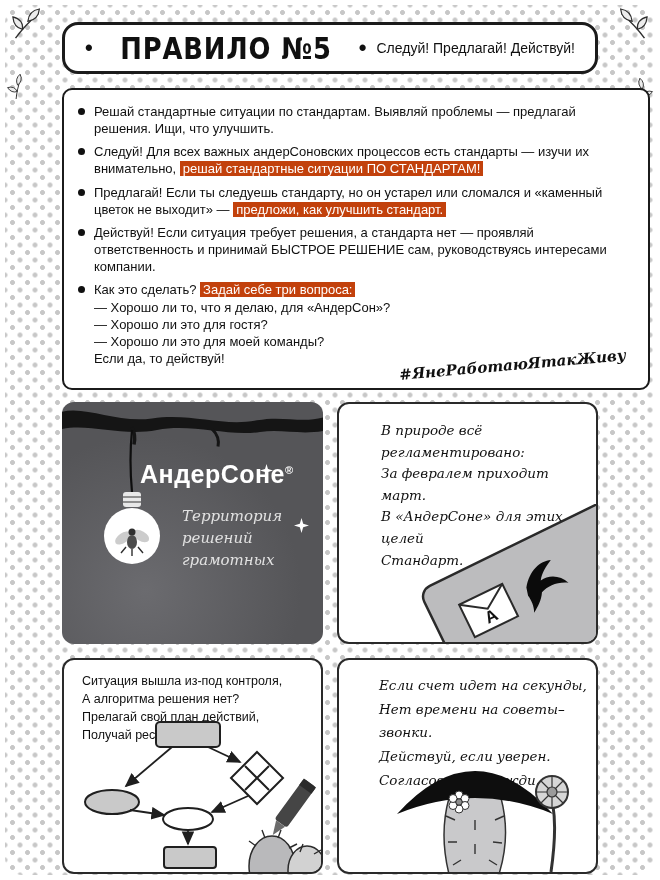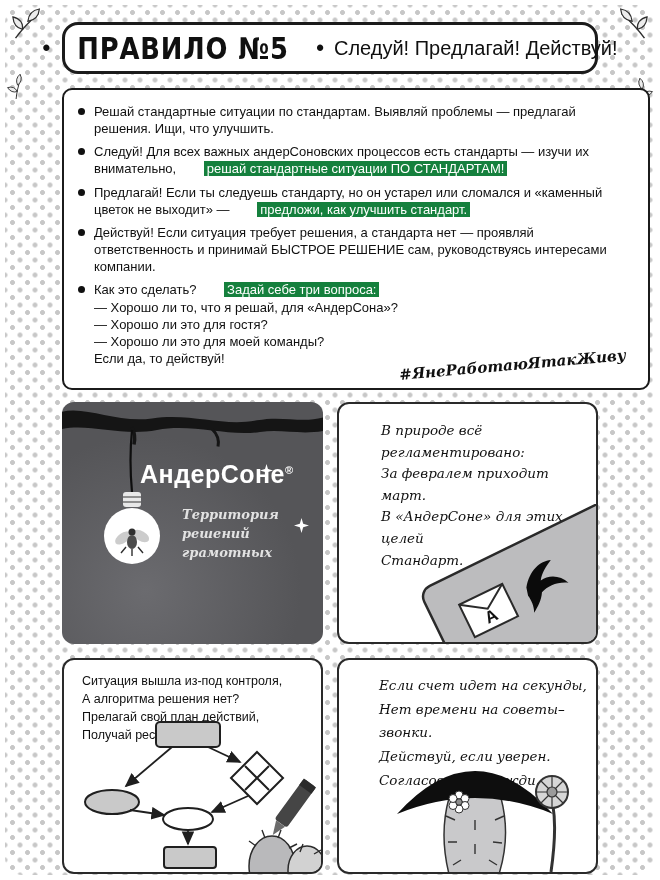--- a/index.html
+++ b/index.html
@@ -16,45 +16,45 @@
   .leaf.tl { left:12px; top:8px; }
   .leaf.tr { right:12px; top:8px; transform:scaleX(-1); }
   .leaf.ml { left:8px; top:76px; width:20px; height:22px; transform:rotate(-30deg); }
   .leaf.mr { right:8px; top:80px; width:20px; height:22px; transform:scaleX(-1) rotate(-30deg); }
 
   .banner { position:absolute; left:62px; top:22px; width:536px; height:52px; background:#fff;
     border:3px solid #1b1b1b; border-radius:16px; display:flex; align-items:center; justify-content:center; gap:10px; }
   .b-dot { font-size:22px; font-weight:bold; line-height:1; }
   .title { font-family:"DejaVu Sans", sans-serif; font-weight:bold; font-size:30px; letter-spacing:1px;
     display:inline-block; transform:scaleX(.86); white-space:nowrap; }
-  .subtitle { font-size:20px; white-space:nowrap; }
+  .subtitle { font-size:14px; white-space:nowrap; }
 
   .rules { position:absolute; left:62px; top:88px; width:588px; height:302px; background:#fff;
     border:2.5px solid #1b1b1b; border-radius:10px; padding:13px 14px 8px 14px; }
   .bullet { display:flex; gap:9px; margin-bottom:6px; }
   .dot { width:7px; height:7px; border-radius:50%; background:#101010; margin-top:5px; flex:0 0 auto; }
   .btxt { font-size:13px; line-height:1.32; }
-  .hl { background:#15803d; color:#fff; padding:0 3px;margin-left:24px; }
+  .hl { background:#c2410c; color:#fff; padding:0 3px; }
   .b { font-weight:normal; }
   .hashtag { position:absolute; right:22px; bottom:14px; font-family:"DejaVu Serif", serif;
     font-style:italic; font-weight:bold; font-size:15px; transform:rotate(-5deg); }
 
   .panels { position:absolute; left:62px; top:402px; width:536px; display:grid;
     grid-template-columns:261px 261px; grid-template-rows:242px 216px; gap:14px; }
   .panel { position:relative; border-radius:12px; overflow:hidden; background:#fff; border:2px solid #2a2a2a; }
   .panel.p-logo { background:radial-gradient(circle at 32% 78%, #6b6b6f 0%, #555558 60%); border:none; }
 
   .branch { position:absolute; left:0; top:0; width:100%; height:58px; }
   .bulb { position:absolute; left:18px; top:28px; width:104px; height:150px; }
   .brand { position:absolute; left:78px; top:58px; color:#fff; font-weight:bold; font-size:25px; letter-spacing:.5px; }
   .brand sup { font-size:11px; }
   .star { position:absolute; }
   .star.s1 { left:198px; top:62px; width:13px; height:13px; }
   .star.s2 { left:232px; top:116px; width:15px; height:15px; }
-  .tagline { position:absolute; left:120px; top:104px; color:#e2e2e2; font-size:13px; line-height:1.45;font-weight:bold; }
+  .tagline { position:absolute; left:120px; top:104px; color:#e2e2e2; font-size:15px; line-height:1.45; }
 
   .hand { font-family:"DejaVu Serif", serif; font-style:italic; }
   .p-nature .text { padding:16px 8px 0 42px; font-size:13.5px; line-height:1.6;font-style:italic; }
   .p-act .text { padding:14px 6px 0 40px; font-size:13.5px; line-height:1.75; }
   .p-plan .text { padding:12px 10px 0 18px; font-size:12.5px; line-height:1.45; }
 
   .card-ill { position:absolute; right:-10px; bottom:-12px; width:190px; height:150px; }
   .flow-ill { position:absolute; left:0; bottom:-2px; width:100%; height:158px; }
   .cactus-ill { position:absolute; left:0; bottom:-2px; width:100%; height:172px; }
 </style>
@@ -105,21 +105,21 @@
         <div class="bullet">
           <span class="dot"></span>
           <div class="btxt"><span>Предлагай! Если ты следуешь стандарту, но он устарел или сломался и «каменный цветок не выходит» — </span><span class="hl">предложи, как улучшить стандарт.</span></div>
         </div>
         <div class="bullet">
           <span class="dot"></span>
           <div class="btxt"><span>Действуй! Если ситуация требует решения, а стандарта нет — проявляй ответственность и принимай БЫСТРОЕ РЕШЕНИЕ сам, руководствуясь интересами компании.</span></div>
         </div>
         <div class="bullet">
           <span class="dot"></span>
-          <div class="btxt"><span class="b">Как это сделать? </span><span class="hl">Задай себе три вопроса:</span><div>— Хорошо ли то, что я решай, для «АндерСона»?</div><div>— Хорошо ли это для гостя?</div><div>— Хорошо ли это для моей команды?</div><div class="b">Если да, то действуй!</div></div>
+          <div class="btxt"><span class="b">Как это сделать? </span><span class="hl">Задай себе три вопроса:</span><div>— Хорошо ли то, что я делаю, для «АндерСон»?</div><div>— Хорошо ли это для гостя?</div><div>— Хорошо ли это для моей команды?</div><div class="b">Если да, то действуй!</div></div>
         </div>
       </div>
     <div class="hashtag">#ЯнеРаботаюЯтакЖиву</div>
   </div>
 
   <div class="panels">
 
     <div class="panel p-logo">
       <svg class="branch" viewBox="0 0 261 60" preserveAspectRatio="none">
         <path d="M0 10 C25 4 55 22 90 17 C130 11 160 26 195 19 C220 14 240 22 261 16 L261 30 C238 34 220 28 198 31 C165 36 130 22 95 29 C60 36 28 22 0 28 Z" fill="#151515"></path>

